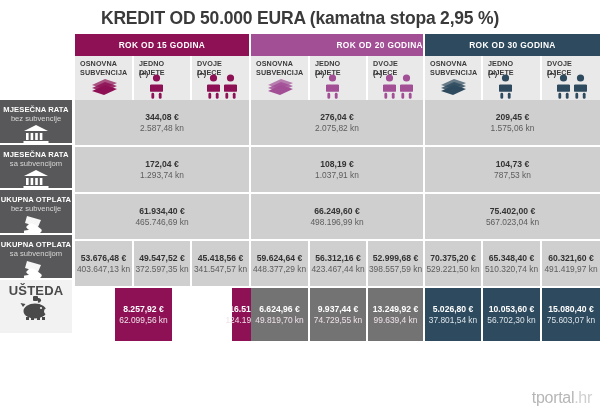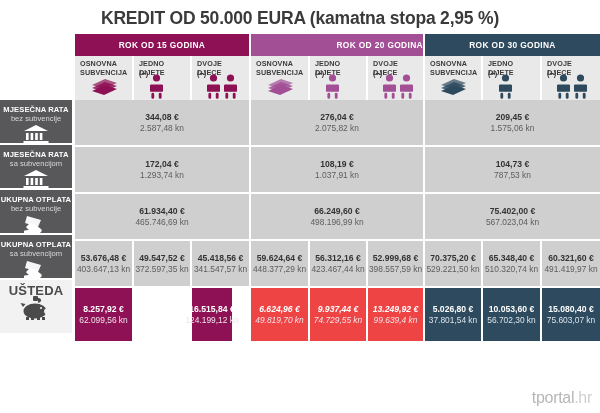--- a/index.html
+++ b/index.html
@@ -87,22 +87,22 @@
   .drow{position:relative;width:528px;}
   .dcell{
     position:absolute;top:0;height:100%;
     box-sizing:border-box;
     background:#cfcfcf;
     display:flex;flex-direction:column;align-items:center;justify-content:center;
   }
   .dcell .eur{font-size:8.6px;font-weight:700;color:#333333;line-height:11px;white-space:nowrap;}
   .dcell .kn{font-size:8.4px;font-weight:400;color:#5d5d5d;line-height:11px;white-space:nowrap;}
   .dcell.span{background:#cfcfcf;}
-  .dcell.sv0{background:#8e1155;}
-  .dcell.sv1{background:#ef4444;font-style:italic;}
+  .dcell.sv0{background:#8e1155;margin-left:40px;}
+  .dcell.sv1{background:#737373;}
   .dcell.sv2{background:#2e4a5e;}
   .dcell.sv0 .eur,.dcell.sv1 .eur,.dcell.sv2 .eur{color:#ffffff;}
   .dcell.sv0 .kn,.dcell.sv1 .kn,.dcell.sv2 .kn{color:#f0e2ea;}
   .dcell.sv2 .kn{color:#dbe3e9;}
 
   
   .logo{
     position:absolute;right:8px;bottom:6px;
     font-size:16px;font-weight:400;color:#b6b6b6;letter-spacing:-.3px;
   }

